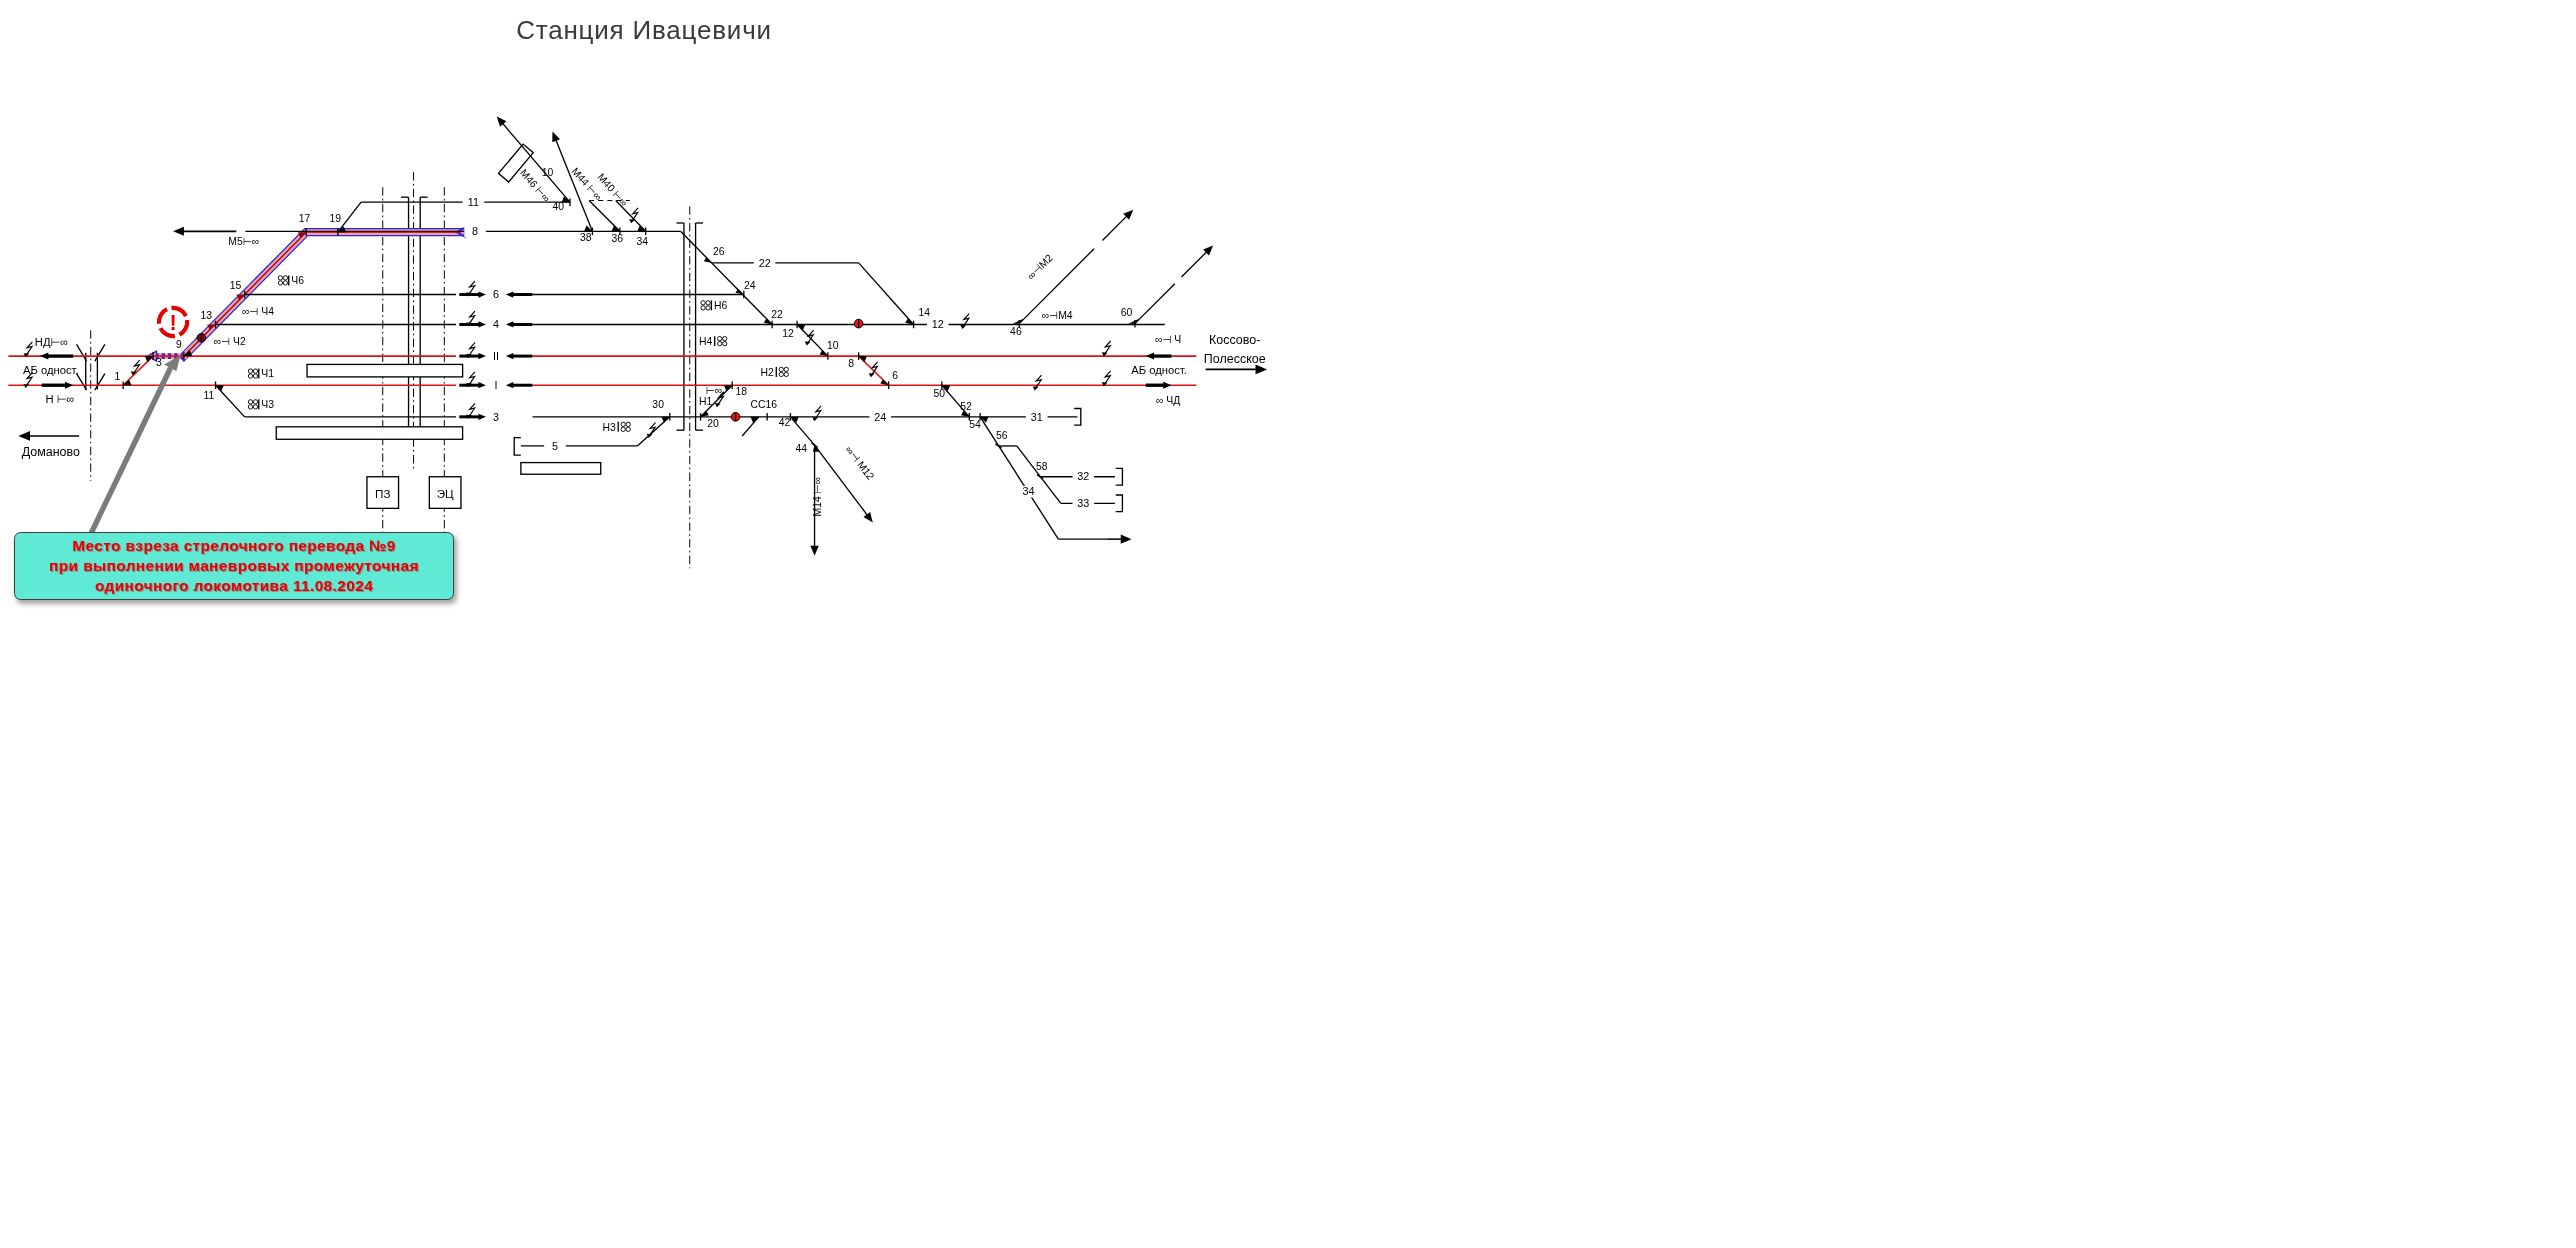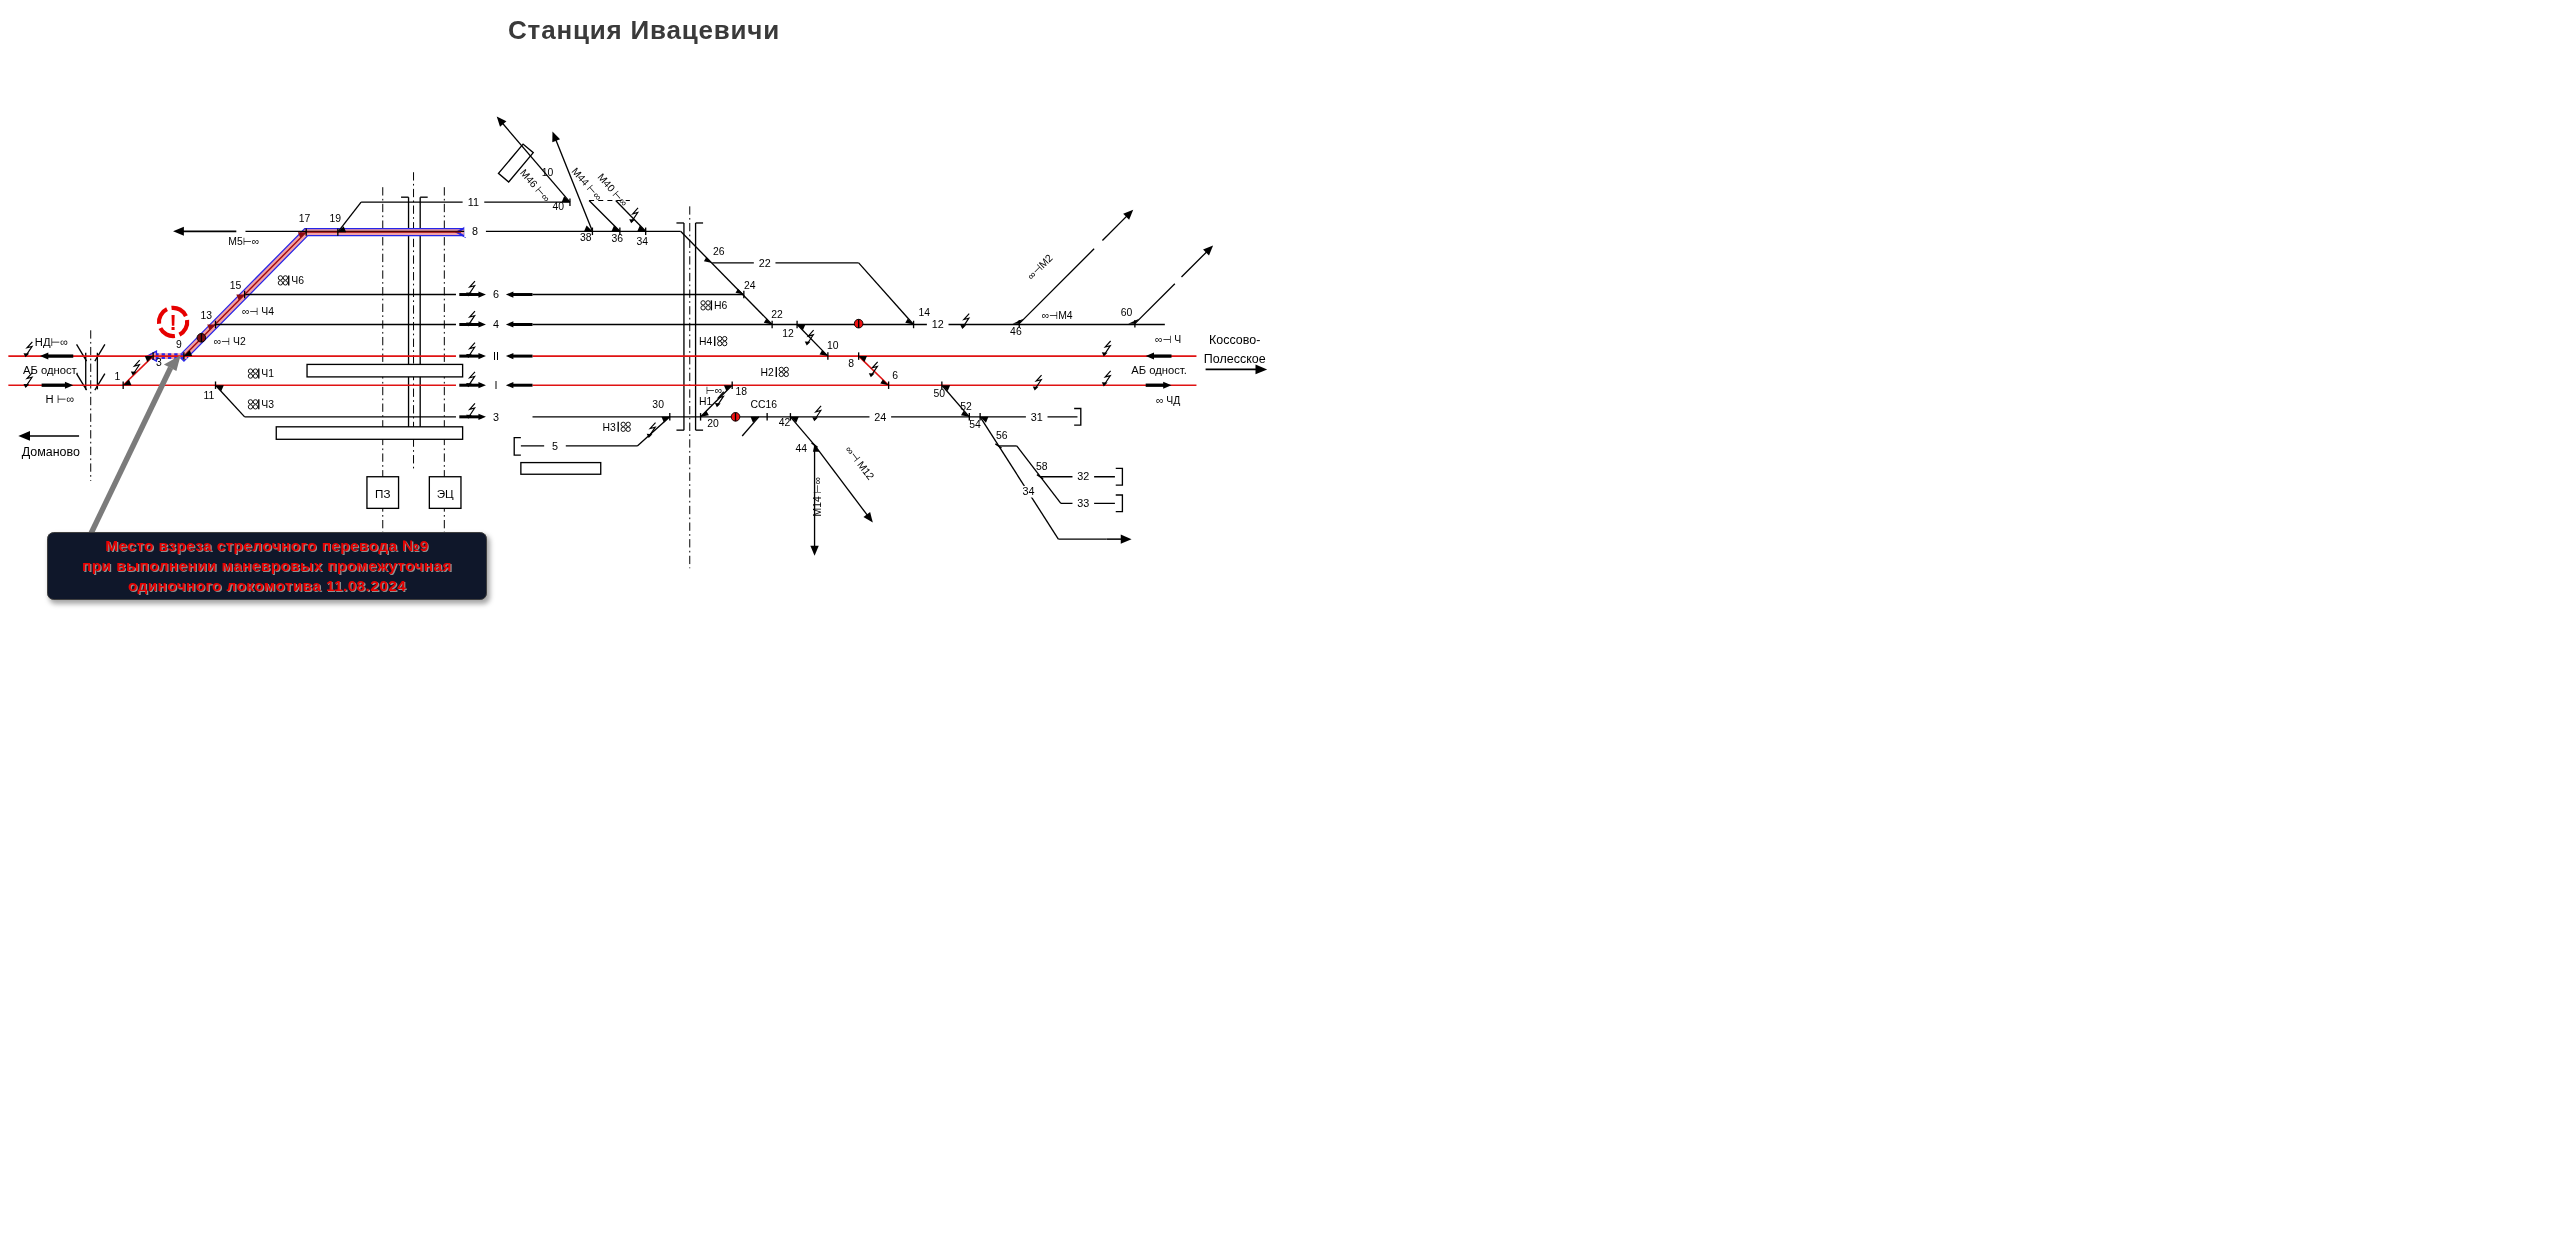--- a/index.html
+++ b/index.html
@@ -1,26 +1,26 @@
 <!DOCTYPE html>
 <html style="font-size:13.3px"><head>
 <meta charset="utf-8">
 <style>
   html,body{margin:0;padding:0;background:#ffffff;}
   #stage{position:relative;width:1288px;height:624px;background:#ffffff;overflow:hidden;
          font-family:"Liberation Sans",sans-serif;}
   #diag{position:absolute;left:0;top:0;}
   .title-line{position:absolute;left:0;right:0;text-align:center;color:#3a3a3a;
-              font-weight:bold;letter-spacing:0.8px;}
+              font-weight:normal;letter-spacing:0.8px;}
   #title1{top:15px;font-size:26px;}
   #title2{top:47px;font-size:22.5px;}
   #note-box{position:absolute;left:14px;top:532px;width:438px;height:66px;
-            background:#0f172a;border:1.7px solid #3f3f3f;border-radius:6.7px;
+            background:#5eead4;border:1.7px solid #3f3f3f;border-radius:6.7px;
             box-shadow:2.5px 3.3px 5.8px rgba(0,0,0,.35);
-            display:flex;flex-direction:column;justify-content:center;align-items:center;margin-left:33px;}
+            display:flex;flex-direction:column;justify-content:center;align-items:center;}
   .note-line{color:#e60000;font-weight:bold;font-size:15.4px;line-height:20px;
              letter-spacing:0.4px;text-shadow:1.2px 1.2px 0 #8f8f8f;white-space:nowrap;}
   
   .k{stroke:#000;stroke-width:1.6;fill:none;}
   .r{stroke:#e01212;stroke-width:1.9;fill:none;}
   .core{stroke:#a00808;stroke-width:1.7;fill:none;}
   .dd{stroke:#000;stroke-width:1.2;fill:none;stroke-dasharray:10 4 2 4;}
   .dsh{stroke:#000;stroke-width:1.4;fill:none;stroke-dasharray:6 5;}
   .plat{stroke:#000;stroke-width:1.6;fill:#ffffff;}
   .wht{fill:#ffffff;stroke:none;}

